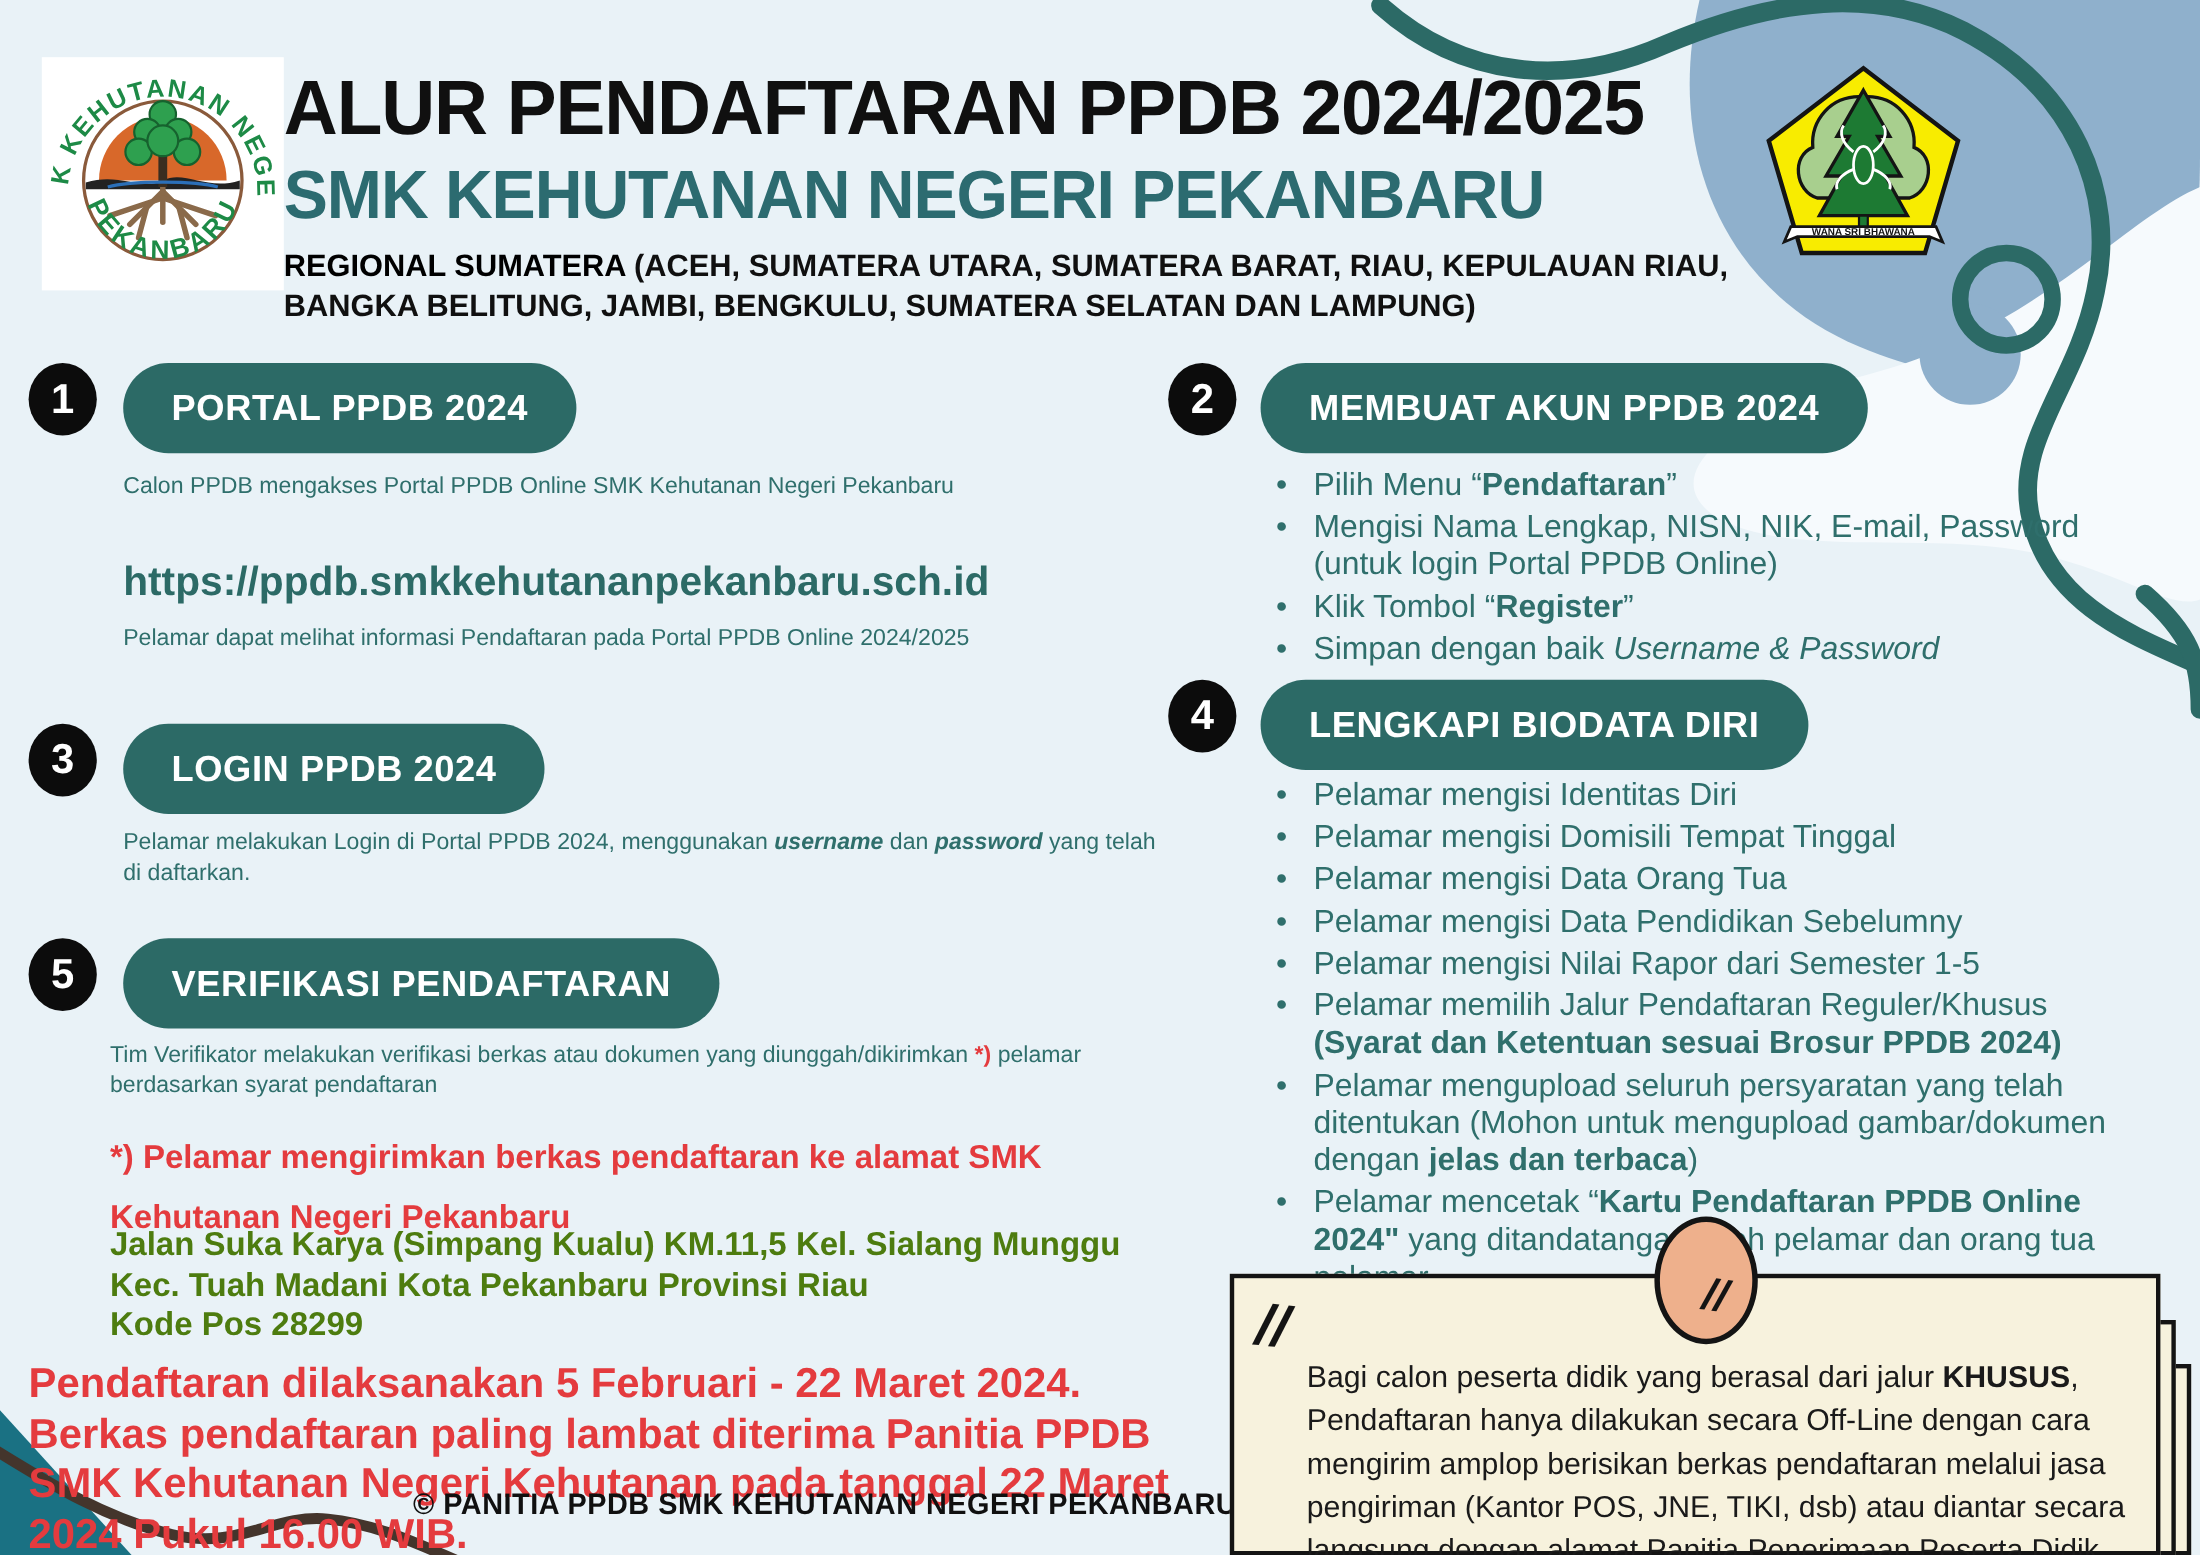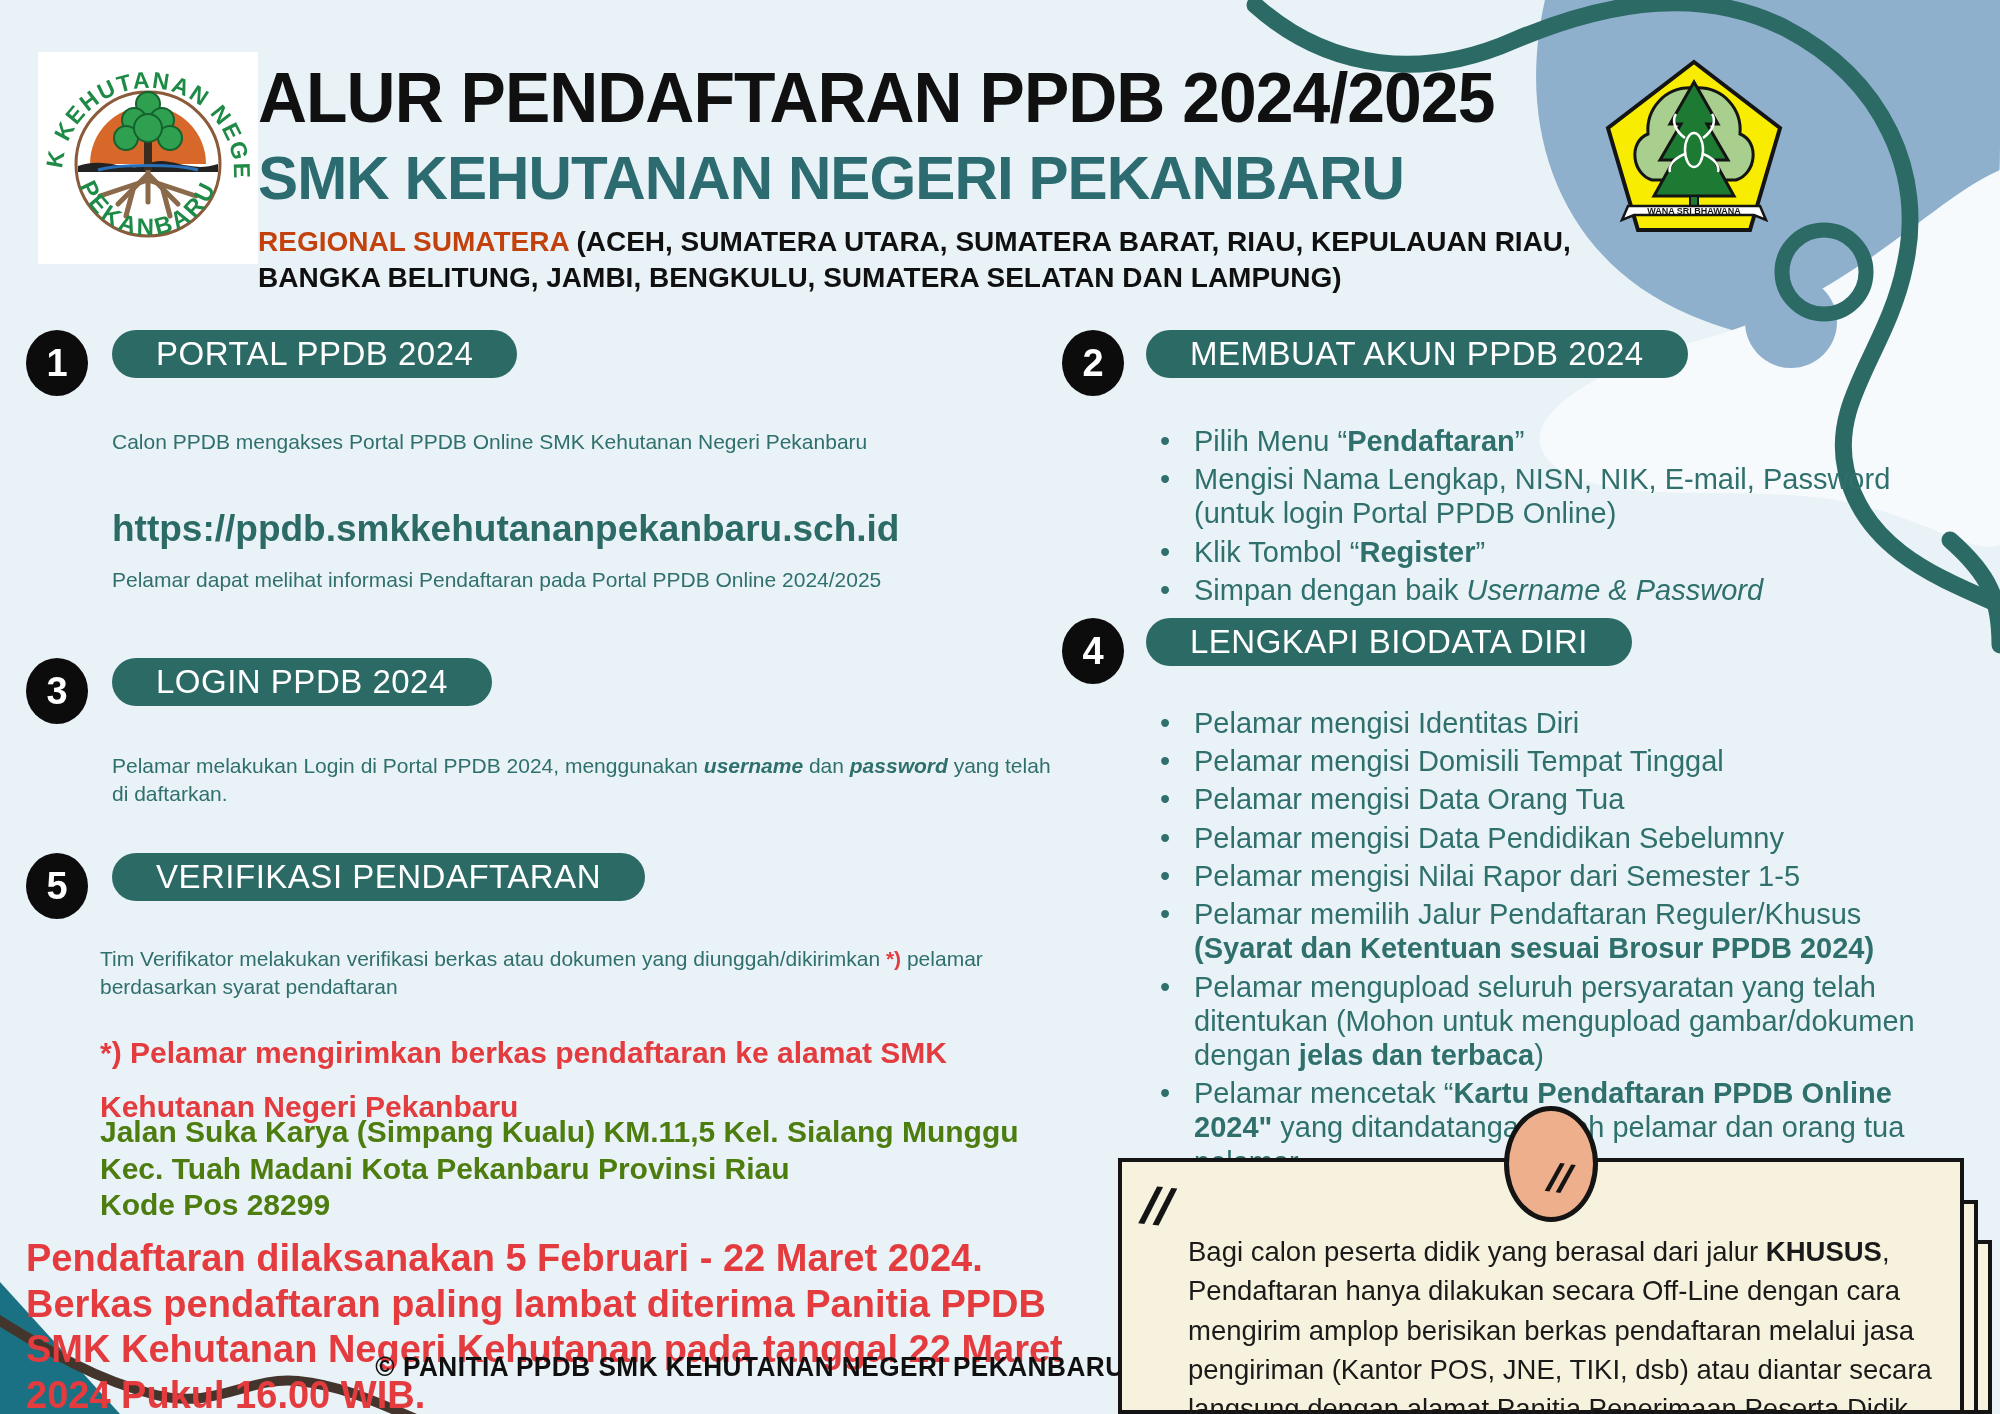--- a/index.html
+++ b/index.html
@@ -9,28 +9,28 @@
   .z1{z-index:1;} .z2{z-index:2;} .z3{z-index:3;}
 
   
   .logo-box{left:38px;top:52px;width:220px;height:212px;background:#ffffff;}
   .title{left:258px;top:58px;width:1400px;font-size:70px;font-weight:900;
          color:#101010;letter-spacing:-1px;transform:scaleX(.97);transform-origin:left;}
   .subtitle{left:258px;top:142px;width:1400px;font-size:62px;font-weight:900;
             color:#2c6b70;letter-spacing:-1px;transform:scaleX(.97);transform-origin:left;}
   .region{left:258px;top:224px;width:1350px;font-size:28px;font-weight:800;
           color:#101010;line-height:1.28;}
-  .region .blue{color:#c2410c;}
+  .region .blue{color:#000000;}
 
   
   .numcirc{width:62px;height:66px;background:#0c0c0c;border-radius:50%;
            color:#ffffff;font-size:38px;font-weight:800;display:flex;
            align-items:center;justify-content:center;}
-  .pill{background:#2c6a66;border-radius:46px;color:#ffffff;font-weight:400;
-        font-size:33px;padding:5px 44px;letter-spacing:.5px;white-space:nowrap;
+  .pill{background:#2c6a66;border-radius:46px;color:#ffffff;font-weight:700;
+        font-size:33px;padding:22px 44px;letter-spacing:.5px;white-space:nowrap;
         display:inline-block;}
 
   
   .tealtxt{color:#2f6f6c;font-size:21px;line-height:1.32;}
   .url{color:#2c6a66;font-size:37px;font-weight:800;}
   .red{color:#e43b3e;}
   .rednote{color:#e43b3e;font-size:30px;font-weight:800;line-height:1.8;}
   .addr{color:#4d7c0f;font-size:30px;font-weight:800;line-height:1.22;}
   .schedule{color:#e43b3e;font-size:38px;font-weight:800;line-height:1.2;}
   .footer{color:#101010;font-size:27px;font-weight:600;text-align:center;

